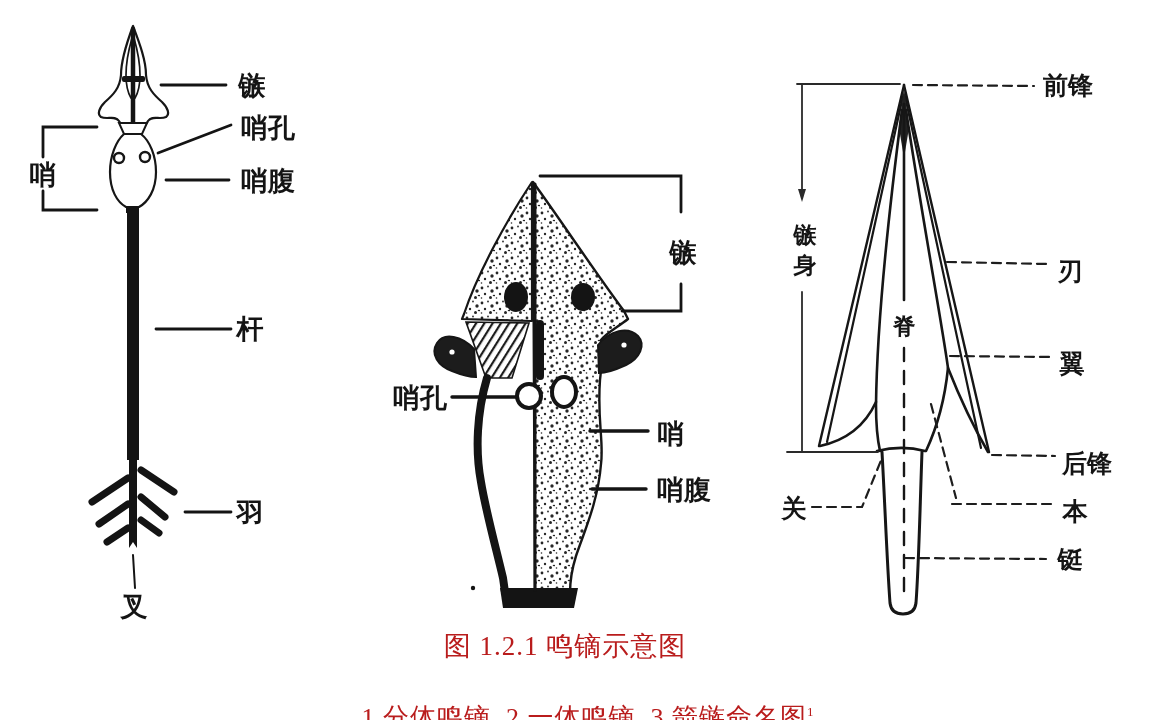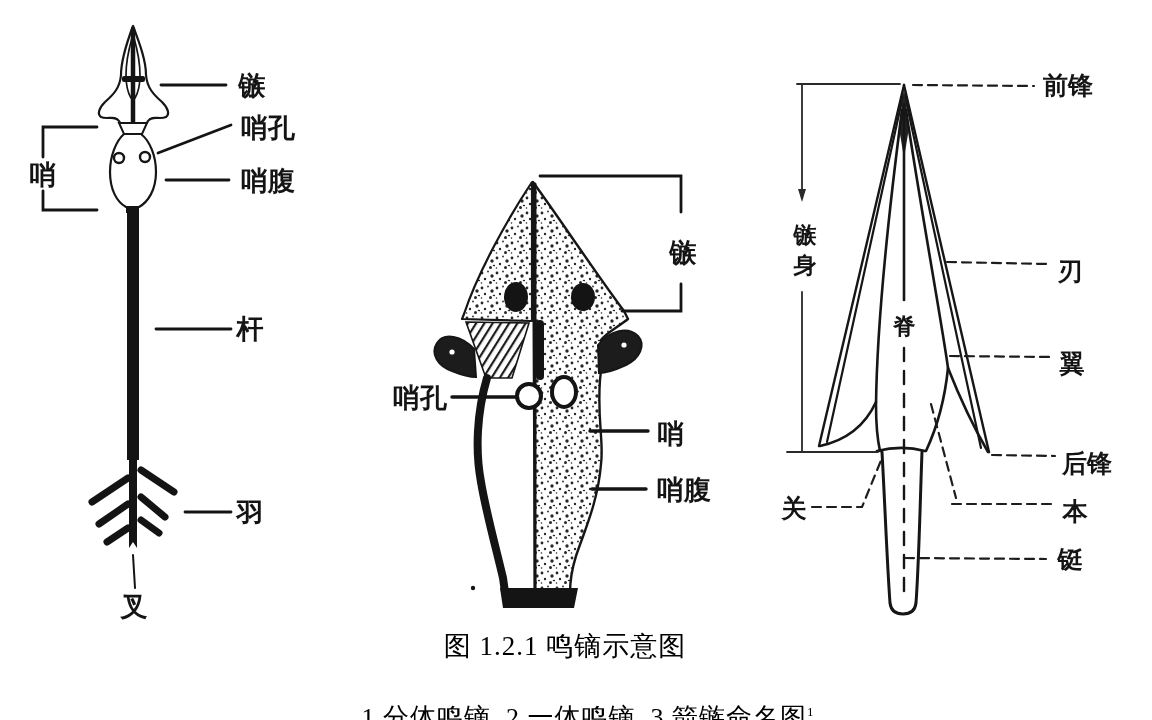--- a/index.html
+++ b/index.html
@@ -4,21 +4,21 @@
 <style>
   html,body{margin:0;padding:0;background:#ffffff;}
   body{width:1152px;height:720px;overflow:hidden;position:relative;
        font-family:"Liberation Serif","DejaVu Serif",serif;}
   .stage{position:absolute;left:0;top:0;width:1152px;height:720px;background:#fff;}
   svg{position:absolute;left:0;top:0;}
   .lbl{font-family:"Liberation Serif","DejaVu Serif",serif;font-weight:bold;fill:#141414;}
   .lbl-27{font-size:27px;}
   .lbl-25{font-size:25px;}
   .lbl-23{font-size:23px;}
-  .caption1,.caption2{position:absolute;left:0;width:1130px;text-align:center;color:#000000;
+  .caption1,.caption2{position:absolute;left:0;width:1130px;text-align:center;color:#b91c1c;
        white-space:pre;font-family:"Liberation Serif","DejaVu Serif",serif;}
   .caption1{top:628px;font-size:27px;letter-spacing:1px;}
   .caption2{top:700px;font-size:26px;letter-spacing:1px;margin-left:23px;}
   .caption2 sup{font-size:13px;vertical-align:super;line-height:0;}
 </style>
 </head>
 <body>
 
 <div class="stage">
 

